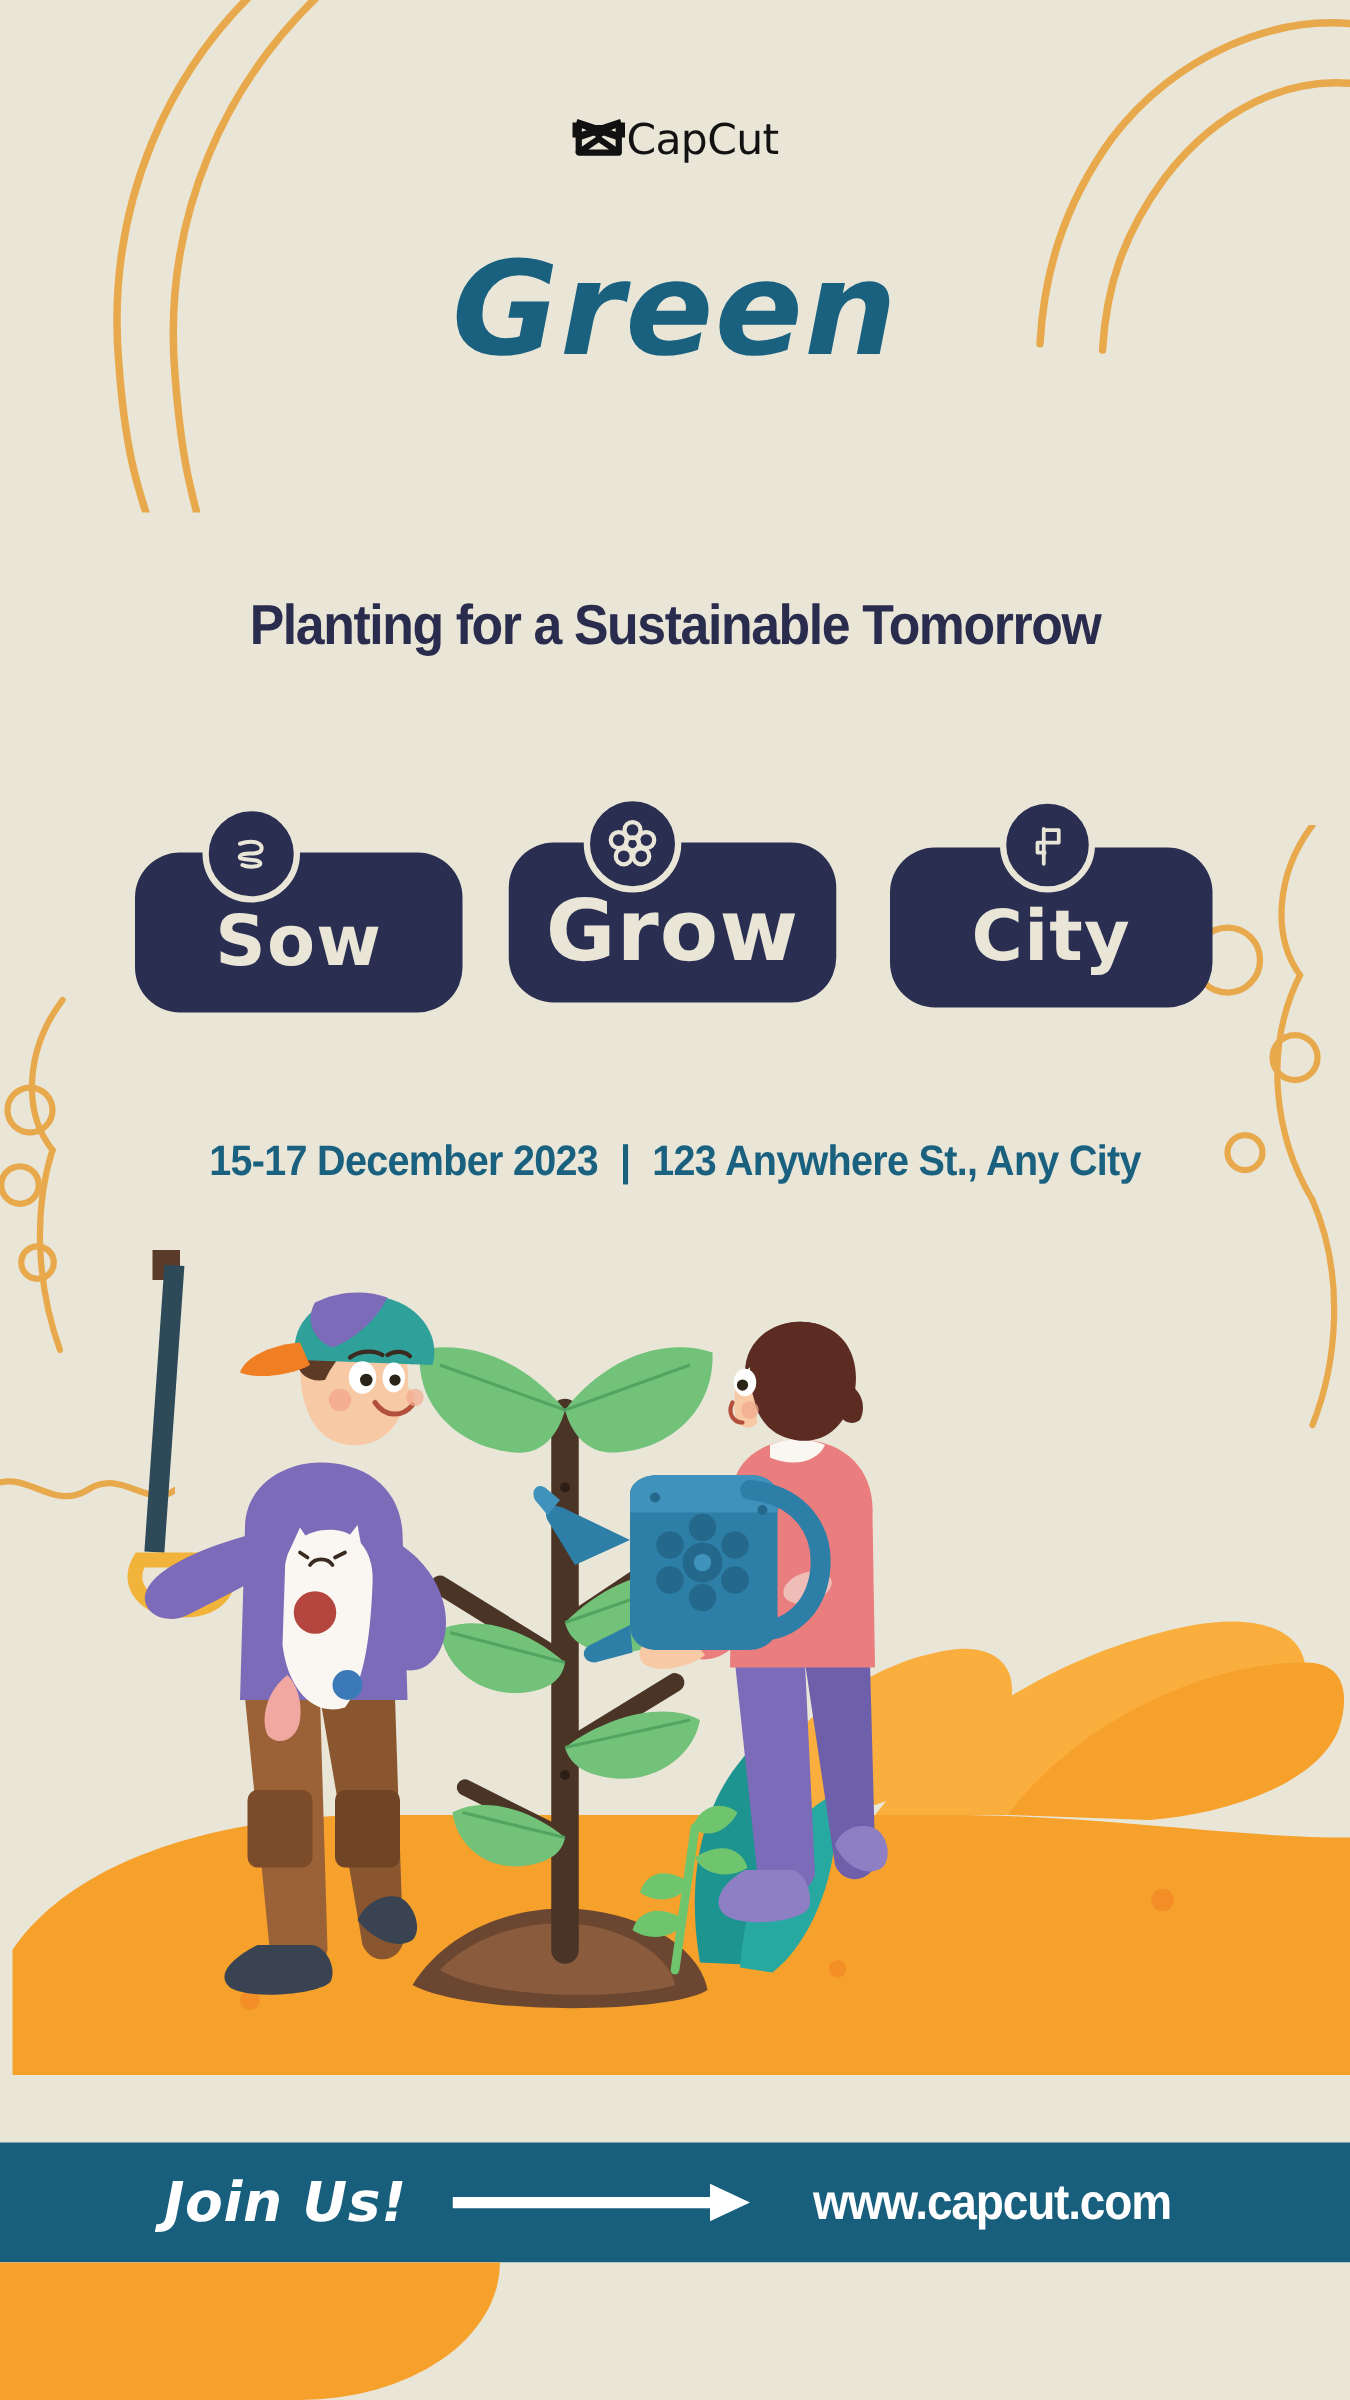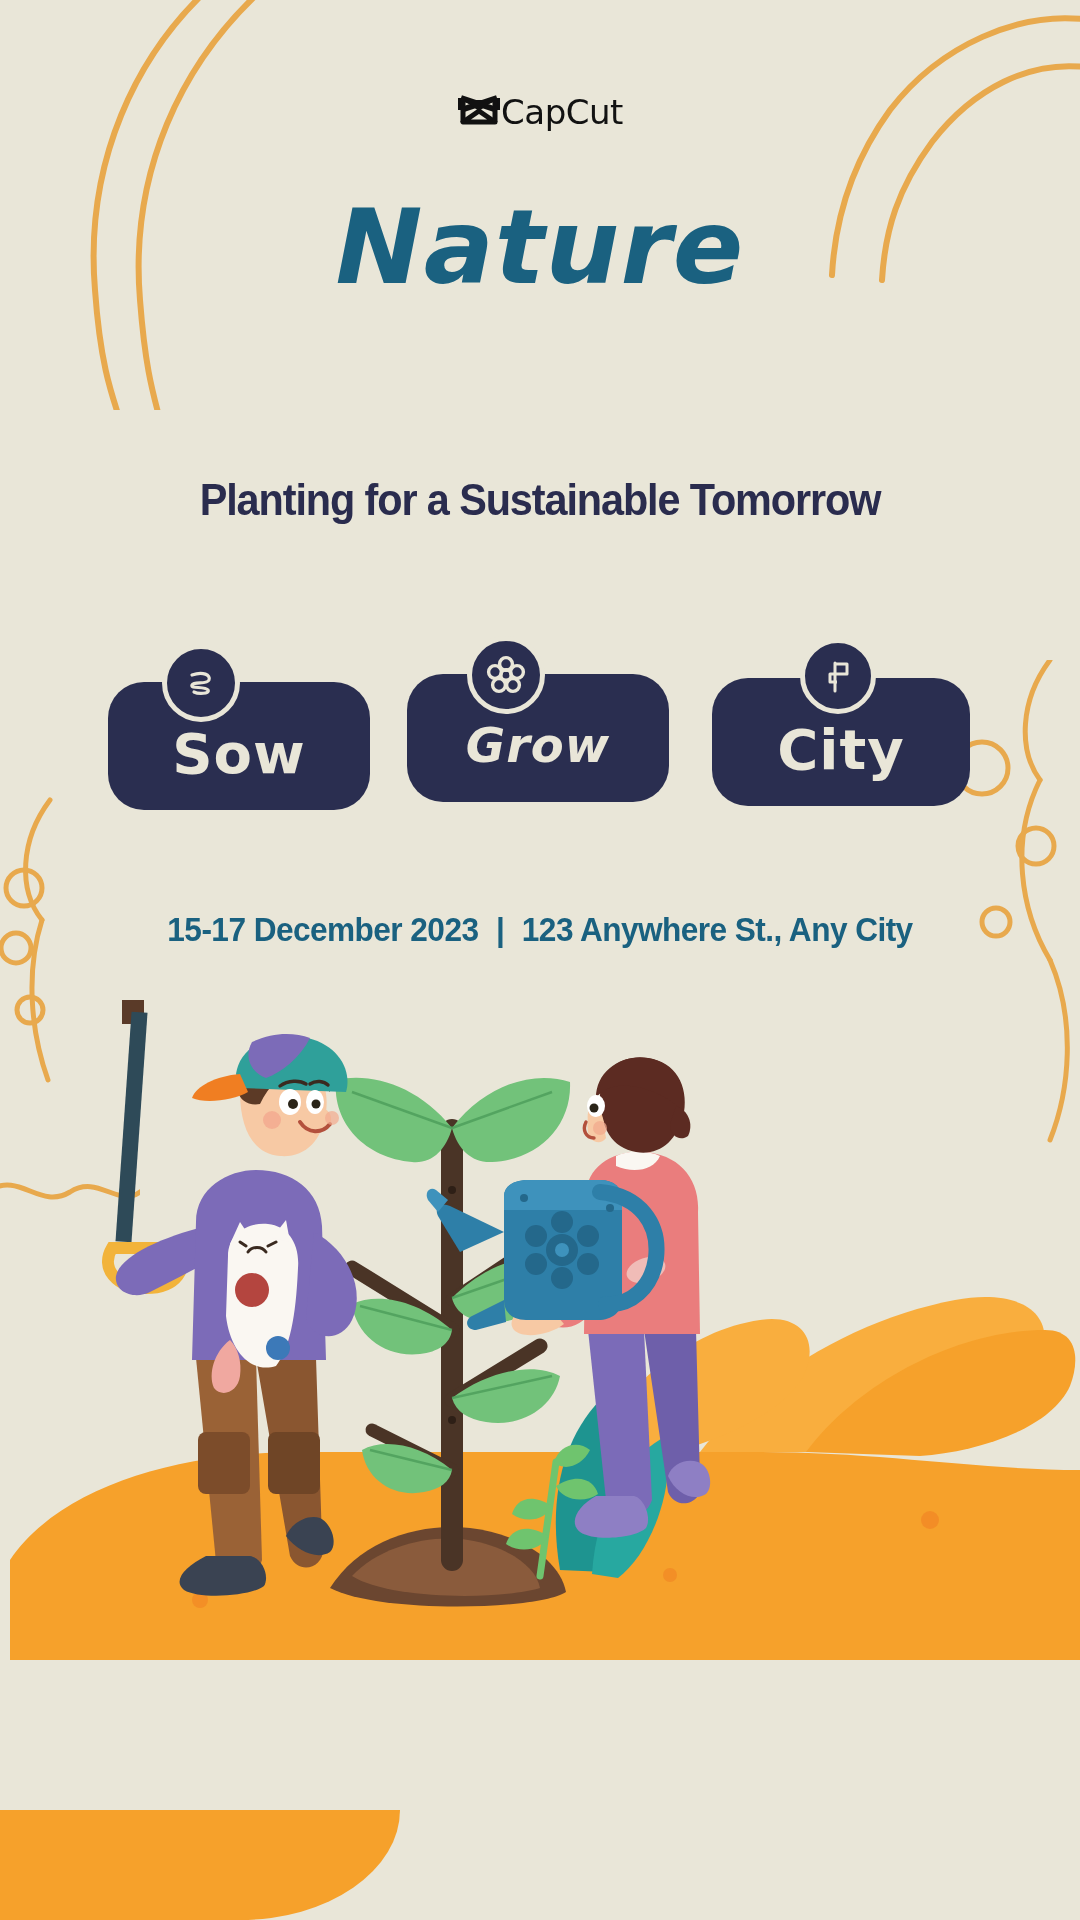--- a/index.html
+++ b/index.html
@@ -84,21 +84,21 @@
     border-radius:50%;
     display:flex; align-items:center; justify-content:center;
   }
   .badge svg { display:block; }
 
   #pill-sow-wrap  { left:108px; top:42px;  }
   #pill-sow  { width:262px; height:128px; font-size:56px; padding-top:14px; }
   #badge-sow { width:78px; height:78px; left:54px; top:-38px; }
 
   #pill-grow-wrap { left:407px; top:34px; }
-  #pill-grow { width:262px; height:128px; font-size:48px; padding-top:14px;font-style:italic; }
+  #pill-grow { width:262px; height:128px; font-size:68px; padding-top:14px; }
   #badge-grow{ width:78px; height:78px; left:60px; top:-38px; }
 
   #pill-green-wrap{ left:712px; top:38px; }
   #pill-green{ width:258px; height:128px; font-size:56px; padding-top:14px; }
   #badge-green{ width:76px; height:76px; left:88px; top:-40px; }
 
   
   #event-line {
     position:absolute; top:910px; left:0; width:1080px;
     text-align:center;
@@ -201,21 +201,21 @@
         <path d="M4 6 L40 18 M4 18 L40 6 M4 6 L4 18 M40 6 L40 18" stroke="#111" stroke-width="6" stroke-linejoin="round"></path>
         <path d="M6 8 L38 8 L22 19 Z" fill="#111"></path>
         <path d="M6 30 L38 30 L22 19 Z" fill="none" stroke="#111" stroke-width="5" stroke-linejoin="round"></path>
         <path d="M6 8 L6 30 M38 8 L38 30" stroke="#111" stroke-width="5"></path>
       </svg>
     </span>
     <span id="logo-text">CapCut</span>
   </div>
 
   <div id="headline">
-    <span>Nature</span>
+    <span>Green</span>
   </div>
 
   <div id="subtitle">Planting for a Sustainable Tomorrow</div>
 
   <div id="pill-row">
 
     <div class="pill-wrap" id="pill-sow-wrap">
       <div class="badge" id="badge-sow">
         <svg width="44" height="44" viewBox="0 0 44 44" fill="none">
           <path d="M13 14 C 24 10, 32 14, 30 19 C 28 24, 15 20, 13 24 C 11 28, 26 25, 29 29 C 31 33, 19 33, 15 31" stroke="#E9E6D8" stroke-width="3.2" fill="none" stroke-linecap="round" stroke-linejoin="round"></path>
@@ -408,17 +408,27 @@
             <circle cx="588" cy="264" r="11"></circle>
           </g>
           <circle cx="562" cy="250" r="7" fill="#3E92BC"></circle>
           <circle cx="524" cy="198" r="4" fill="#24688B"></circle>
           <circle cx="610" cy="208" r="4" fill="#24688B"></circle>
         </g>
       </g>
     </svg>
   </div>
 
+  <div id="footer">
+    <span id="join-label">Join Us!</span>
+    <span id="footer-arrow">
+      <svg width="240" height="34" viewBox="0 0 240 34" fill="none">
+        <path d="M0 17 L212 17" stroke="#FFFFFF" stroke-width="9"></path>
+        <path d="M206 2 L238 17 L206 32 Z" fill="#FFFFFF"></path>
+      </svg>
+    </span>
+    <span id="footer-url">www.capcut.com</span>
+  </div>
 
   <div id="bottom-bar"></div>
   <div id="bottom-orange"></div>
 
 </div>
 
 </body></html>

